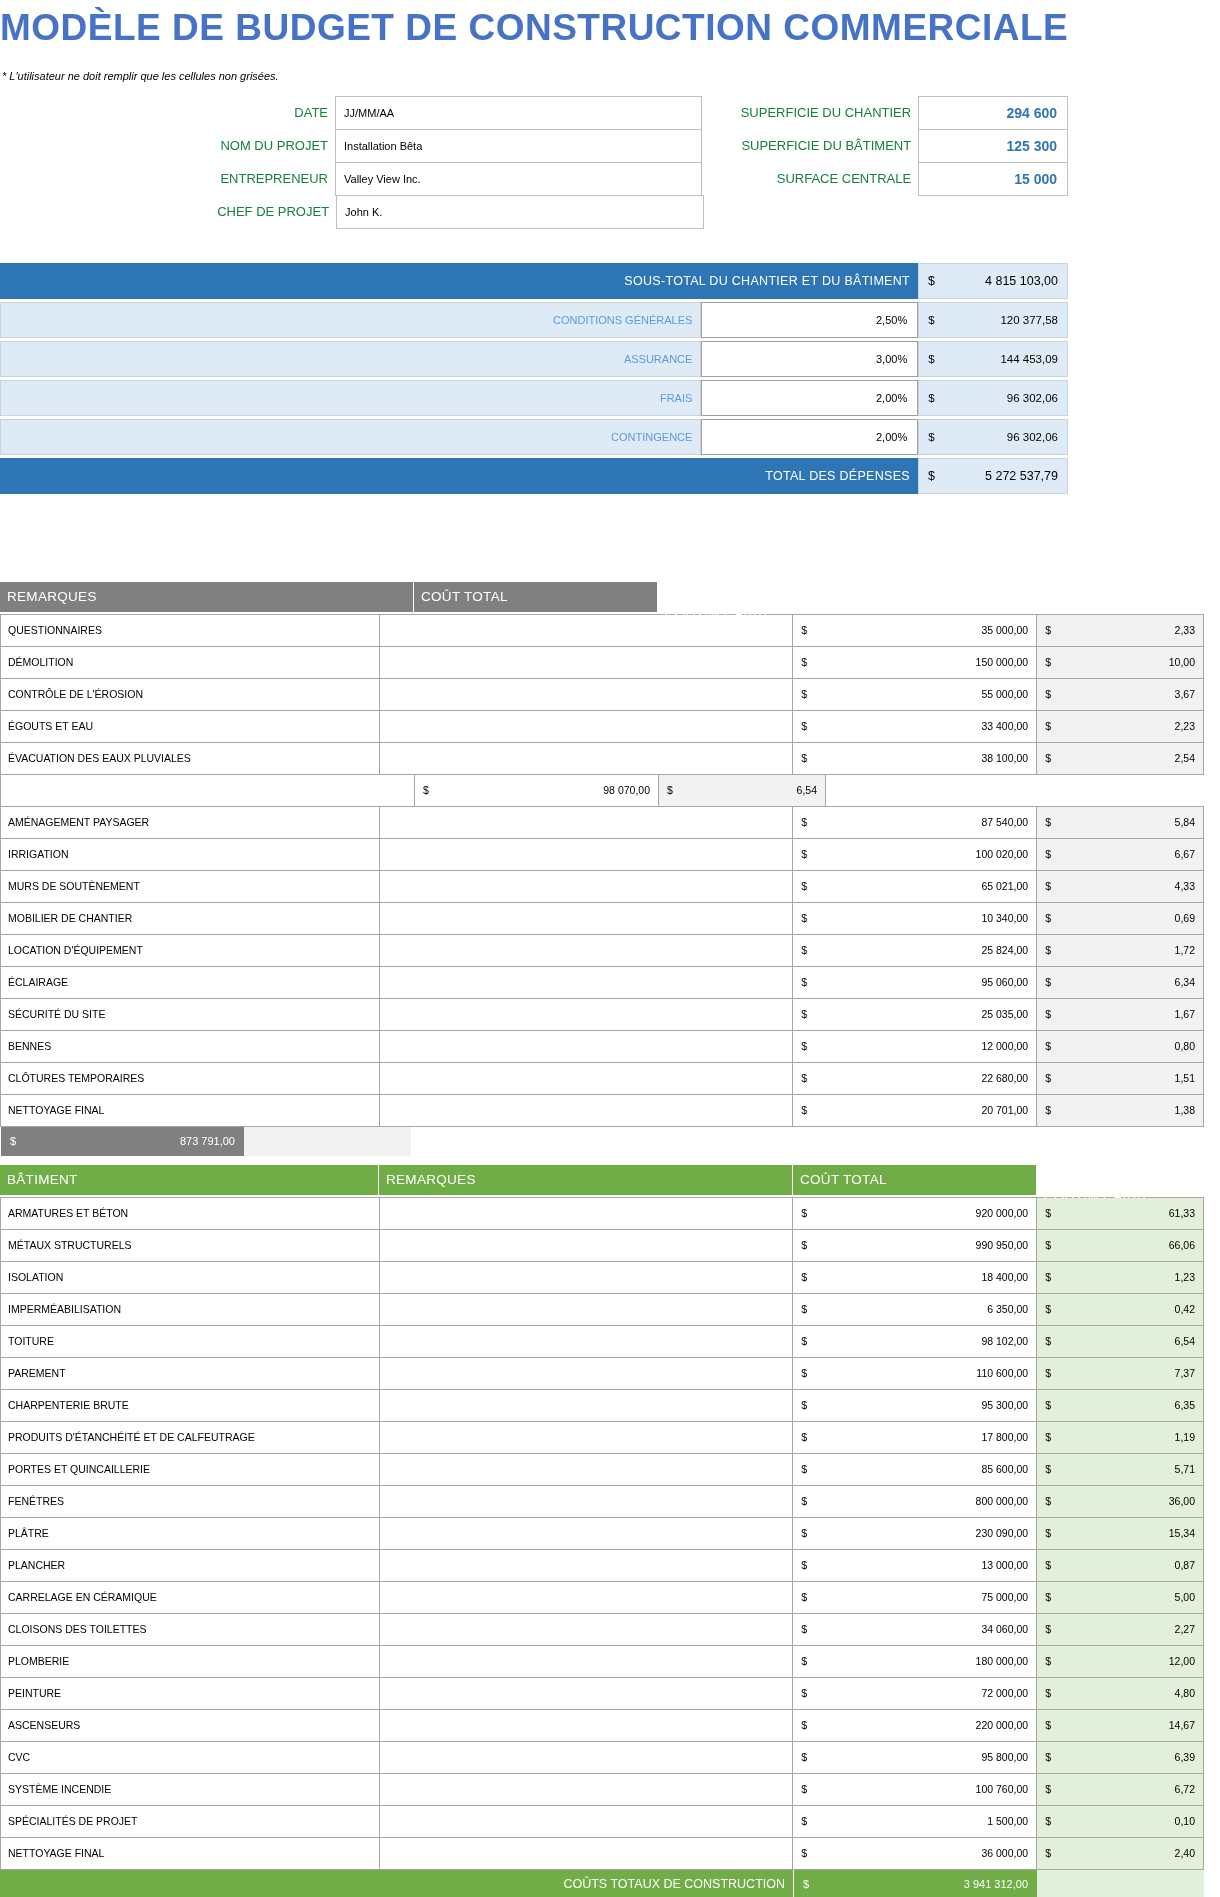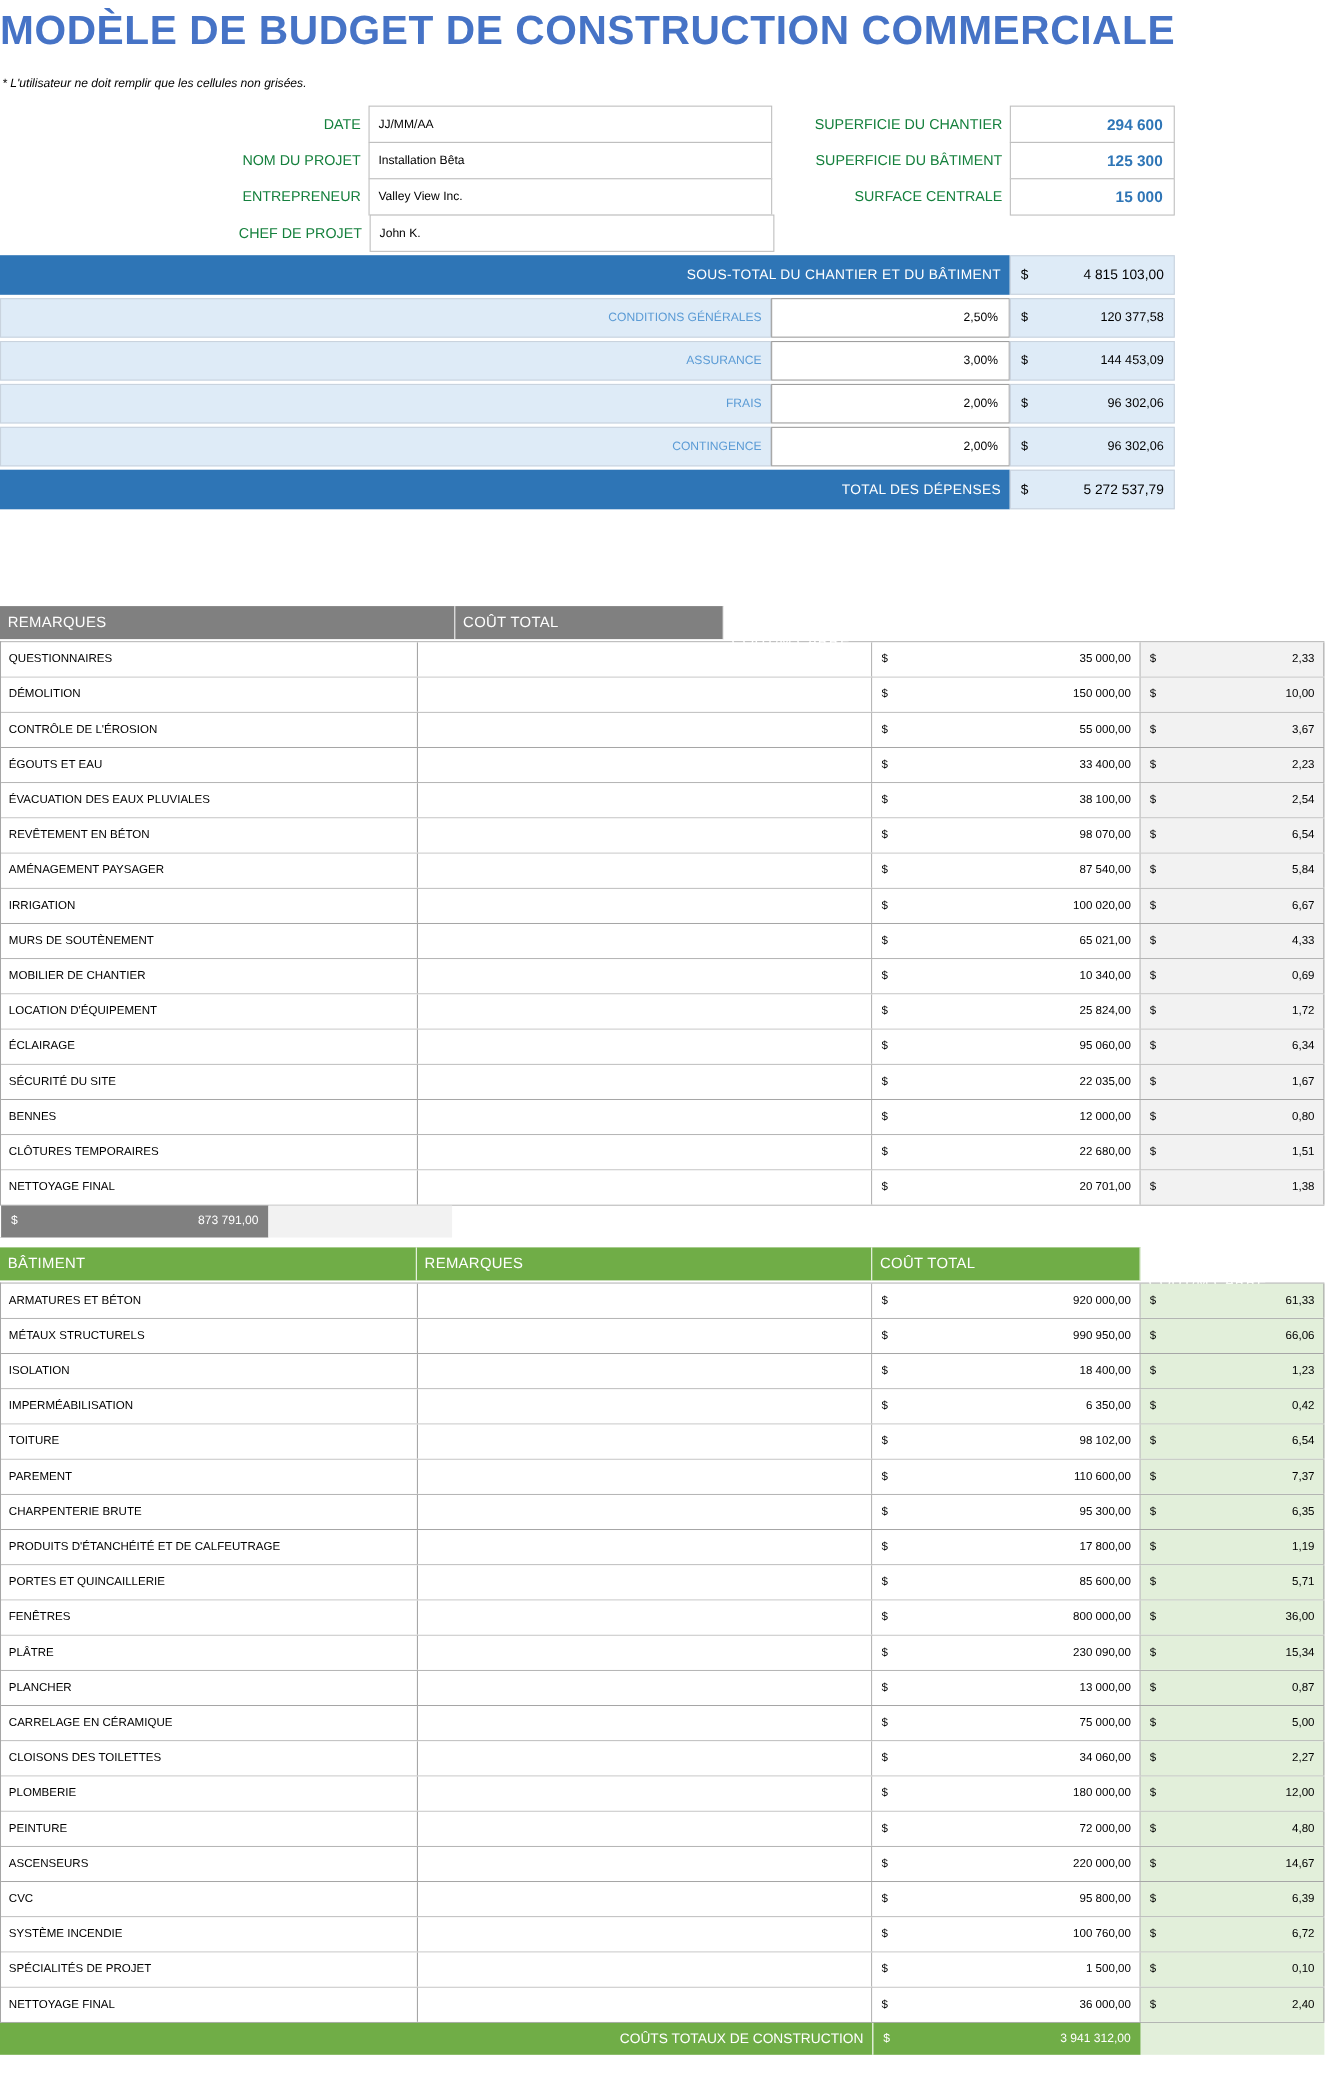--- a/index.html
+++ b/index.html
@@ -32,21 +32,21 @@
   }
   .f-rlabel { width:244px; }
   .f-rvalue {
     width:167px; border:1px solid #bfbfbf; background:#fff;
     display:flex; align-items:center; justify-content:flex-end;
     padding:0 10px; color:#2e75b6; font-weight:700; font-size:14px;
   }
   .f-spacer-label { width:244px; } .f-spacer-box { width:167px; }
 
   
-  .summary { margin-top: 3px; }
+  .summary { margin-top: 34px; }
   .sum-row { display:flex; height:36px; margin-bottom:3px; }
   .sum-band {
     width:1037px; background:#2e75b6; color:#fff;
     display:flex; align-items:center; justify-content:flex-end;
     padding-right:8px; font-size:12.5px; letter-spacing:.3px;
   }
   .sum-label {
     width:793px; background:#deebf7; border:1px solid #c9d3de;
     color:#5b9bd5; font-size:11px;
     display:flex; align-items:center; justify-content:flex-end; padding-right:8px;
@@ -252,21 +252,20 @@
     <div class="c-cost">
       <span>$</span>
       <span>38 100,00</span>
     </div>
     <div class="c-cps">
       <span>$</span>
       <span>2,54</span>
     </div>
   </div>
         <div class="ct-row">
-    <div class="c-item">REVÊTEMENT EN BÉTON</div>
     <div class="c-remark"></div>
     <div class="c-cost">
       <span>$</span>
       <span>98 070,00</span>
     </div>
     <div class="c-cps">
       <span>$</span>
       <span>6,54</span>
     </div>
   </div>
@@ -340,21 +339,21 @@
     <div class="c-cps">
       <span>$</span>
       <span>6,34</span>
     </div>
   </div>
         <div class="ct-row">
     <div class="c-item">SÉCURITÉ DU SITE</div>
     <div class="c-remark"></div>
     <div class="c-cost">
       <span>$</span>
-      <span>22 035,00</span>
+      <span>25 035,00</span>
     </div>
     <div class="c-cps">
       <span>$</span>
       <span>1,67</span>
     </div>
   </div>
         <div class="ct-row">
     <div class="c-item">BENNES</div>
     <div class="c-remark"></div>
     <div class="c-cost">

